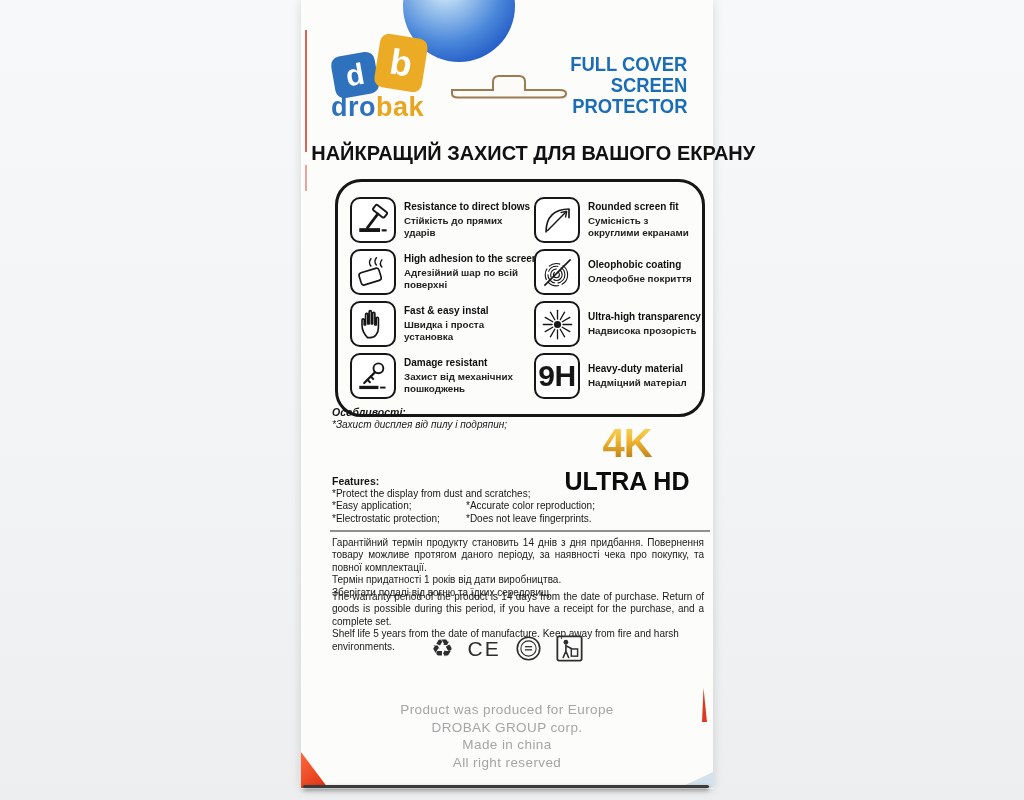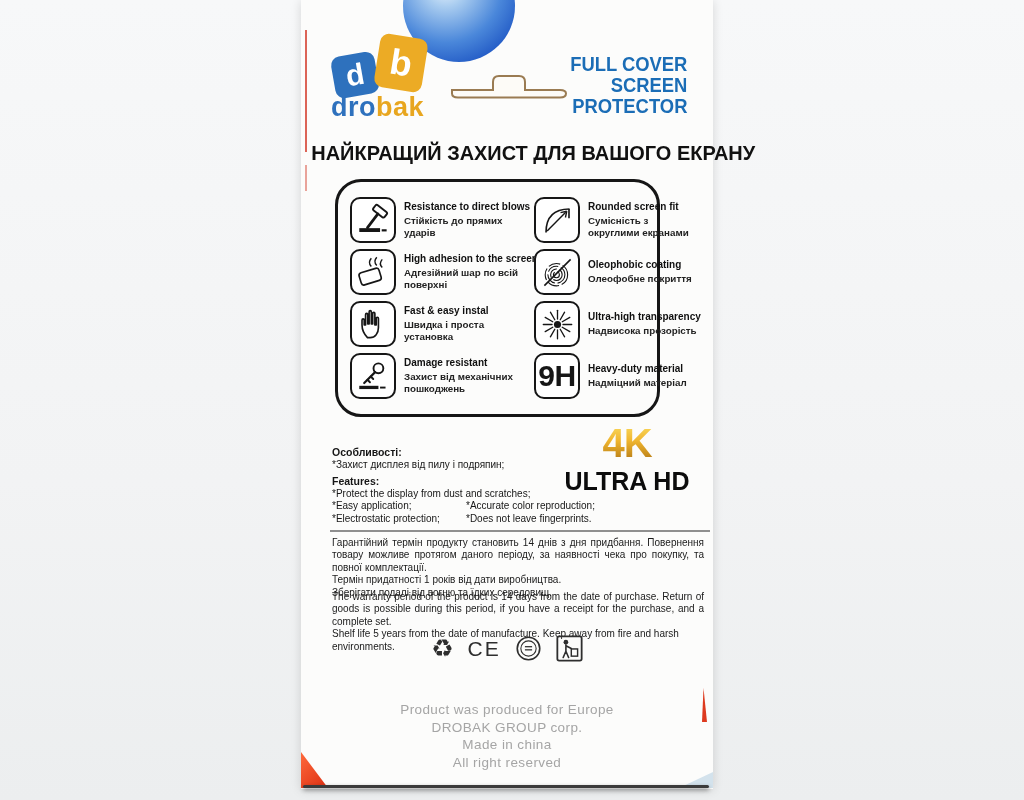--- a/index.html
+++ b/index.html
@@ -17,33 +17,33 @@
   .tile{position:absolute;border-radius:9px;color:#fff;font-weight:700;
         display:flex;align-items:center;justify-content:center;}
   .tile-d{left:4px;top:18px;width:44px;height:42px;background:#2e71bd;transform:rotate(-10deg);font-size:30px;}
   .tile-b{left:48px;top:0px;width:48px;height:54px;background:#ecab25;transform:rotate(9deg);font-size:36px;}
   .wordmark{position:absolute;left:2px;top:56px;font-size:27px;font-weight:700;letter-spacing:.5px;}
   .wm-dro{color:#2e71bd;} .wm-bak{color:#e8a61f;}
   .tagline{position:absolute;right:26px;top:54px;text-align:right;color:#1b6db6;font-weight:700;
            font-size:20px;line-height:21px;transform:scaleX(.92);transform-origin:right top;}
   .headline{position:absolute;left:0;right:0;top:141px;text-align:center;font-size:21px;font-weight:700;
             color:#111;transform:scaleX(.95);transform-origin:center;white-space:nowrap;}
-  .fbox{position:absolute;left:34px;top:179px;width:325px;height:238px;border:3px solid #161616;
+  .fbox{position:absolute;left:34px;top:179px;width:370px;height:238px;border:3px solid #161616;
         border-radius:26px;box-sizing:border-box;padding:12px 8px 12px 12px;
         display:grid;grid-template-columns:180px 166px;column-gap:4px;}
   .fcell{display:flex;align-items:center;gap:8px;}
   .ibox{flex:0 0 auto;width:46px;height:46px;border:2.5px solid #161616;border-radius:10px;
         display:flex;align-items:center;justify-content:center;box-sizing:border-box;background:#fff;}
   .ibox svg{width:35px;height:35px;}
   .ftext{display:flex;flex-direction:column;gap:1px;}
   .fen{font-size:10px;font-weight:700;color:#101010;line-height:1.22;white-space:nowrap;}
   .fuk{font-size:9.8px;font-weight:600;color:#222;line-height:1.22;max-width:122px;}
   .nineH{font-size:30px;font-weight:700;color:#161616;letter-spacing:-.5px;}
   .spec{position:absolute;color:#161616;font-size:10px;line-height:12.5px;font-weight:500;}
-  .spec-uk{left:31px;top:446px;width:256px;}
+  .spec-uk{left:31px;top:406px;width:256px;font-style:italic;}
   .spec-en{left:31px;top:475px;width:266px;}
   .spec .title{font-weight:700;font-size:10.5px;}
   .spec .cols{display:grid;grid-template-columns:134px 1fr;}
   .badge4k{position:absolute;right:6px;top:418px;width:160px;text-align:center;}
   .k4{font-size:40px;line-height:50px;font-weight:800;letter-spacing:-1px;
       background:linear-gradient(180deg,#fce26a 5%,#f0b62f 45%,#c1861a 78%,#9a6a10 100%);
       -webkit-background-clip:text;background-clip:text;color:transparent;}
   .uhd{font-size:25px;font-weight:800;color:#0c0c0c;margin-top:-1px;}
   .divider{position:absolute;left:29px;top:530px;width:380px;height:2px;background:#8f8f8f;}
   .warranty{position:absolute;left:31px;width:372px;font-size:10px;line-height:12.4px;color:#1a1a1a;font-weight:500;}

